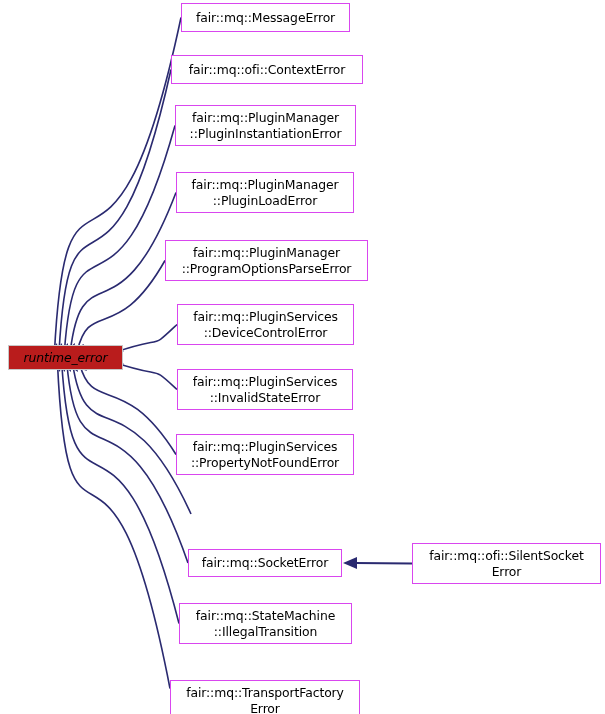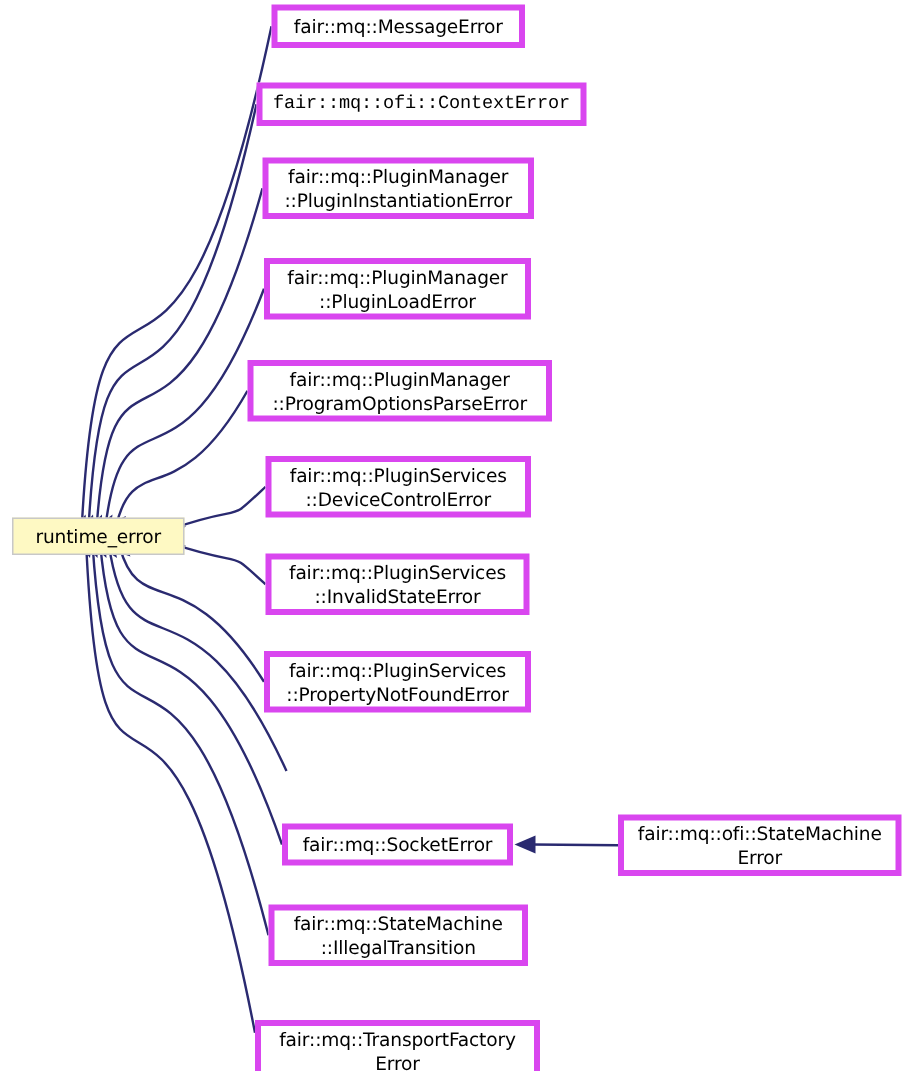--- a/index.html
+++ b/index.html
@@ -18,38 +18,39 @@
     position: absolute;
     left: 0;
     top: 0;
     width: 605px;
     height: 714px;
   }
   .node-box {
     position: absolute;
     box-sizing: border-box;
     background: #ffffff;
-    border: 4px solid #d946ef;
+    border: 1px solid #d946ef;
     display: flex;
     align-items: center;
     justify-content: center;
     text-align: center;
     color: #000000;
     font-size: 12.4px;
     line-height: 15.5px;
     letter-spacing: -0.1px;
     z-index: 3;
     cursor: pointer;
     white-space: pre-line;
   }
   .node-box.root {
     border: 1px solid #c8c8c8;
-    background: #fef9c3;
+    background: #b91c1c;
     cursor: default;
     z-index: 4;
+    font-style: italic;
   }
   .node-label {
     display: block;
     padding: 0 4px;
     white-space: pre-line;
   }
   svg#edges {
     position: absolute;
     left: 0; top: 0;
     width: 605px;
@@ -99,21 +100,21 @@
   </svg>
 
   <div class="node-box root" id="box-root" style="left: 8px; top: 345px; width: 115px; height: 25px;">
     <span class="node-label">runtime_error</span>
   </div>
 
   <div class="node-box" id="box-message-error" style="left: 181px; top: 3px; width: 169px; height: 29px;">
     <span class="node-label">fair::mq::MessageError</span>
   </div>
 
-  <div class="node-box" id="box-ofi-context-error" style="left: 171px; top: 55px; width: 220px; height: 29px; font-family: Liberation Mono, monospace;">
+  <div class="node-box" id="box-ofi-context-error" style="left: 171px; top: 55px; width: 192px; height: 29px;">
     <span class="node-label">fair::mq::ofi::ContextError</span>
   </div>
 
   <div class="node-box" id="box-plugin-instantiation-error" style="left: 175px; top: 105px; width: 181px; height: 41px;">
     <span class="node-label">fair::mq::PluginManager
 ::PluginInstantiationError</span>
   </div>
 
   <div class="node-box" id="box-plugin-load-error" style="left: 176px; top: 172px; width: 178px; height: 41px;">
     <span class="node-label">fair::mq::PluginManager
@@ -149,17 +150,17 @@
   <div class="node-box" id="box-socket-error" style="left: 188px; top: 549px; width: 154px; height: 28px;">
     <span class="node-label">fair::mq::SocketError</span>
   </div>
 
   <div class="node-box" id="box-transport-factory-error" style="left: 170px; top: 668px; width: 190px; height: 41px; margin-top: 12px;">
     <span class="node-label">fair::mq::TransportFactory
 Error</span>
   </div>
 
   <div class="node-box" id="box-silent-socket-error" style="left: 412px; top: 543px; width: 189px; height: 41px;">
-    <span class="node-label">fair::mq::ofi::StateMachine
+    <span class="node-label">fair::mq::ofi::SilentSocket
 Error</span>
   </div>
 
 </div>
 
 </body></html>

